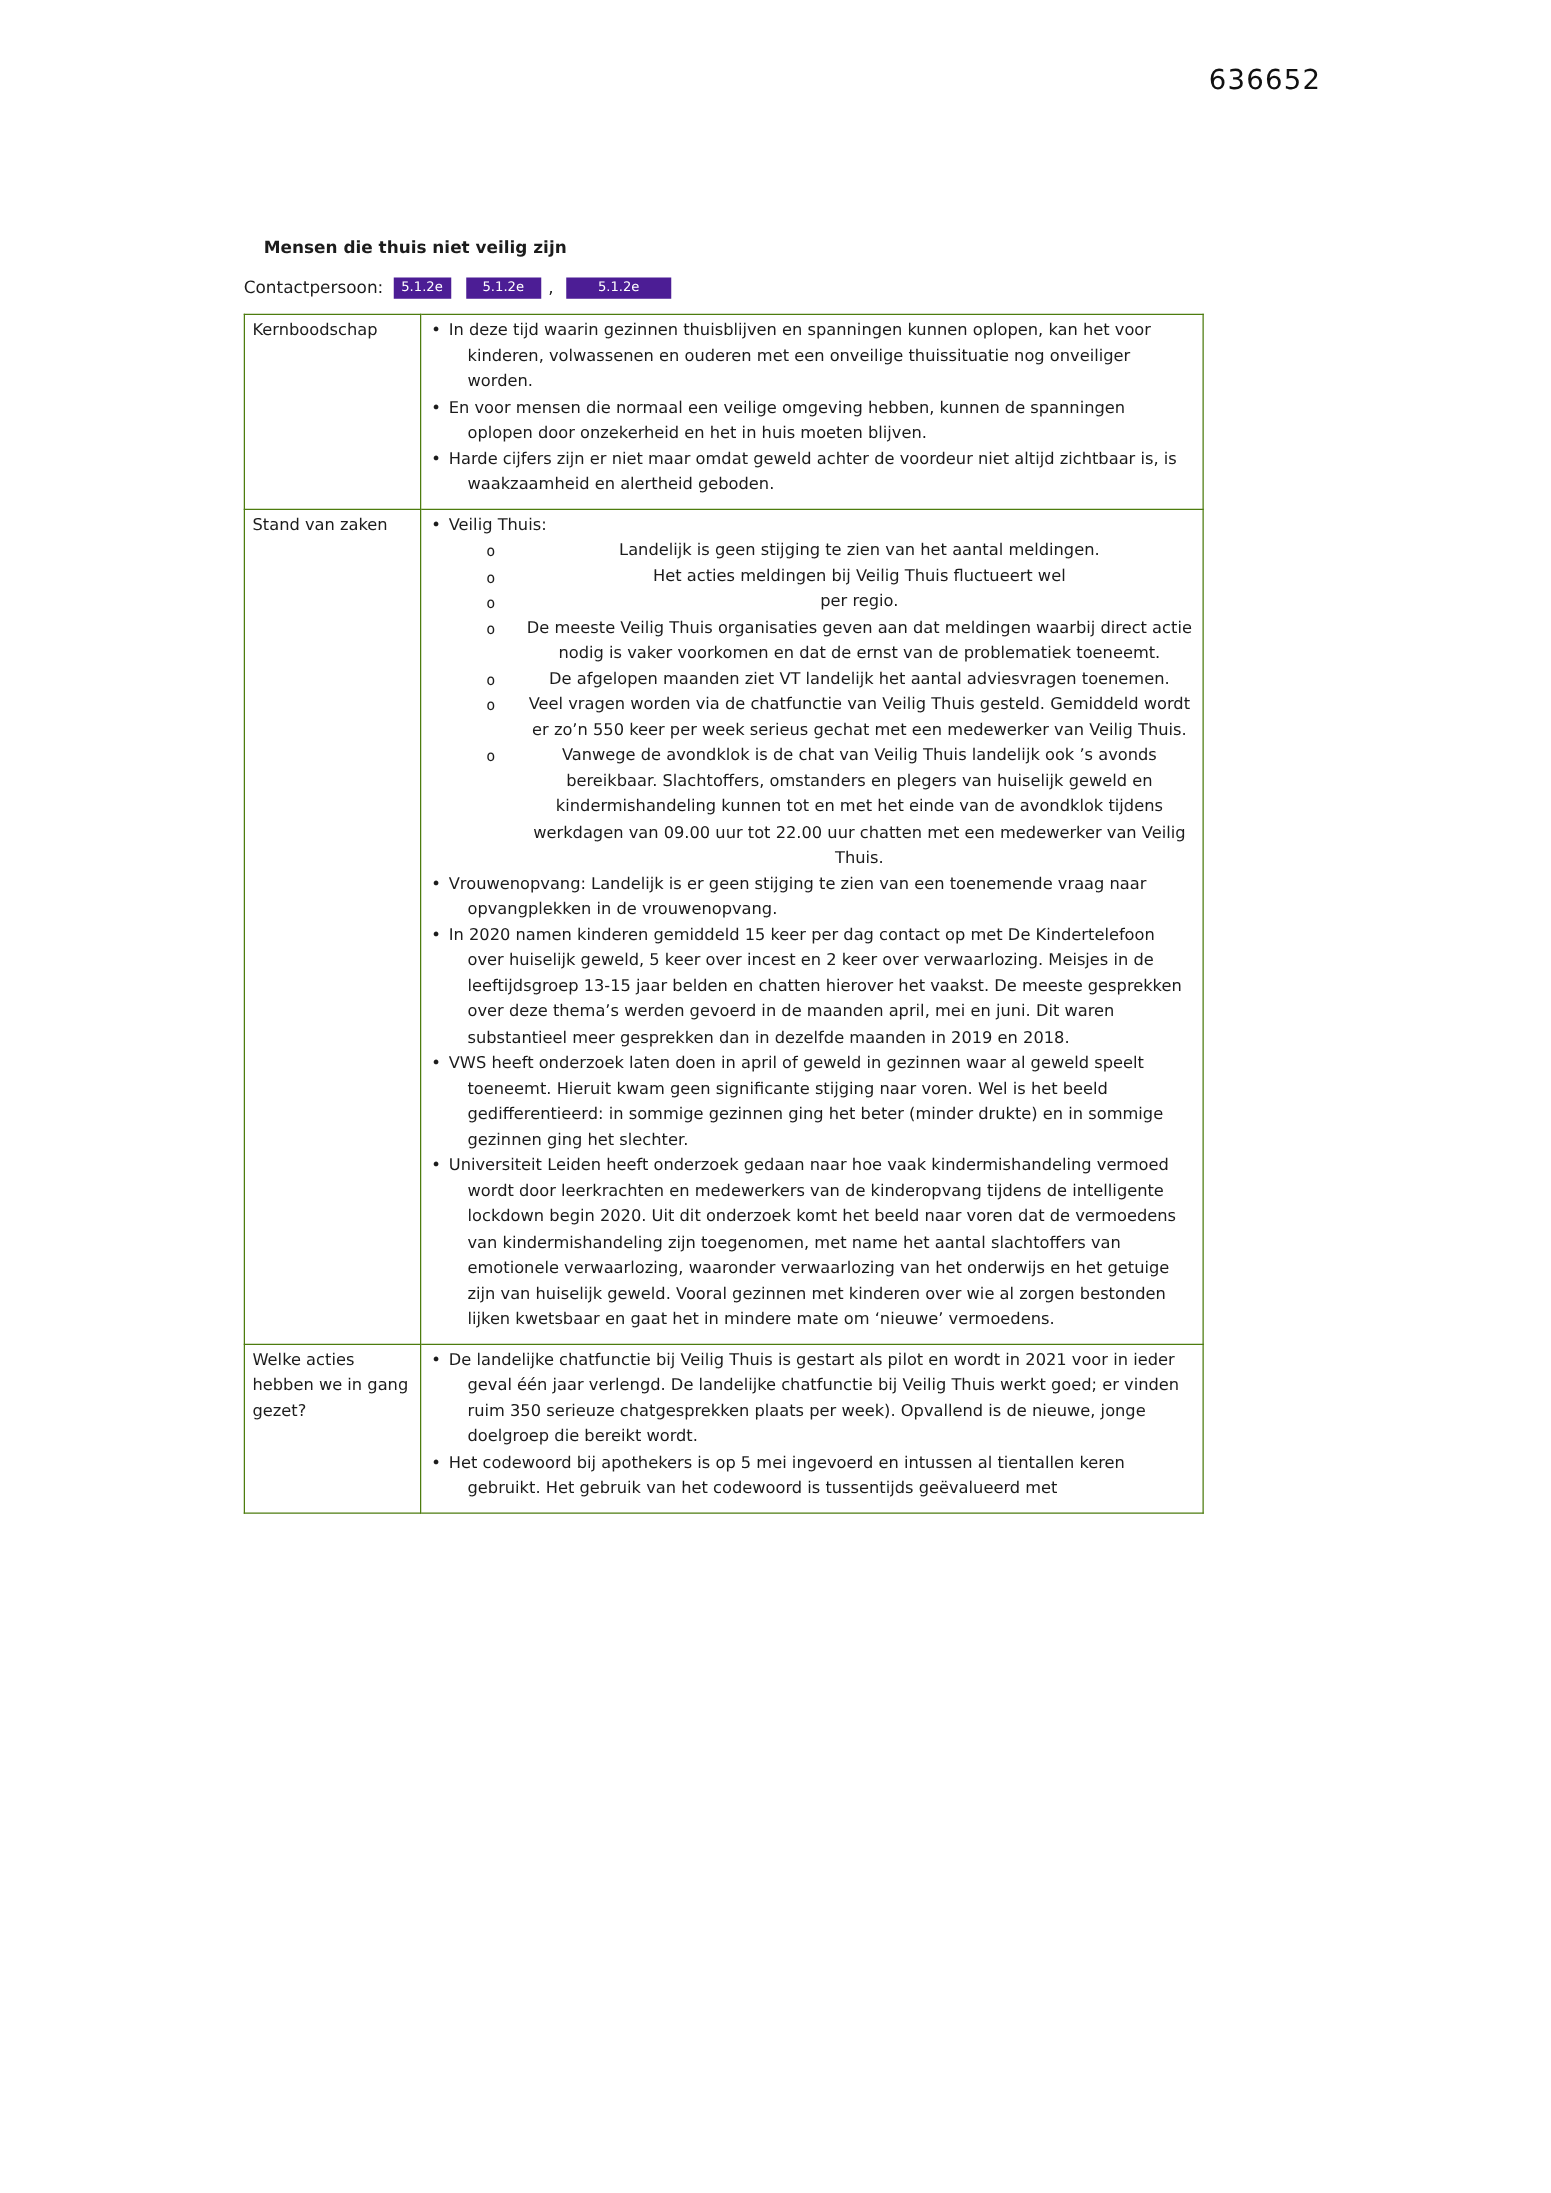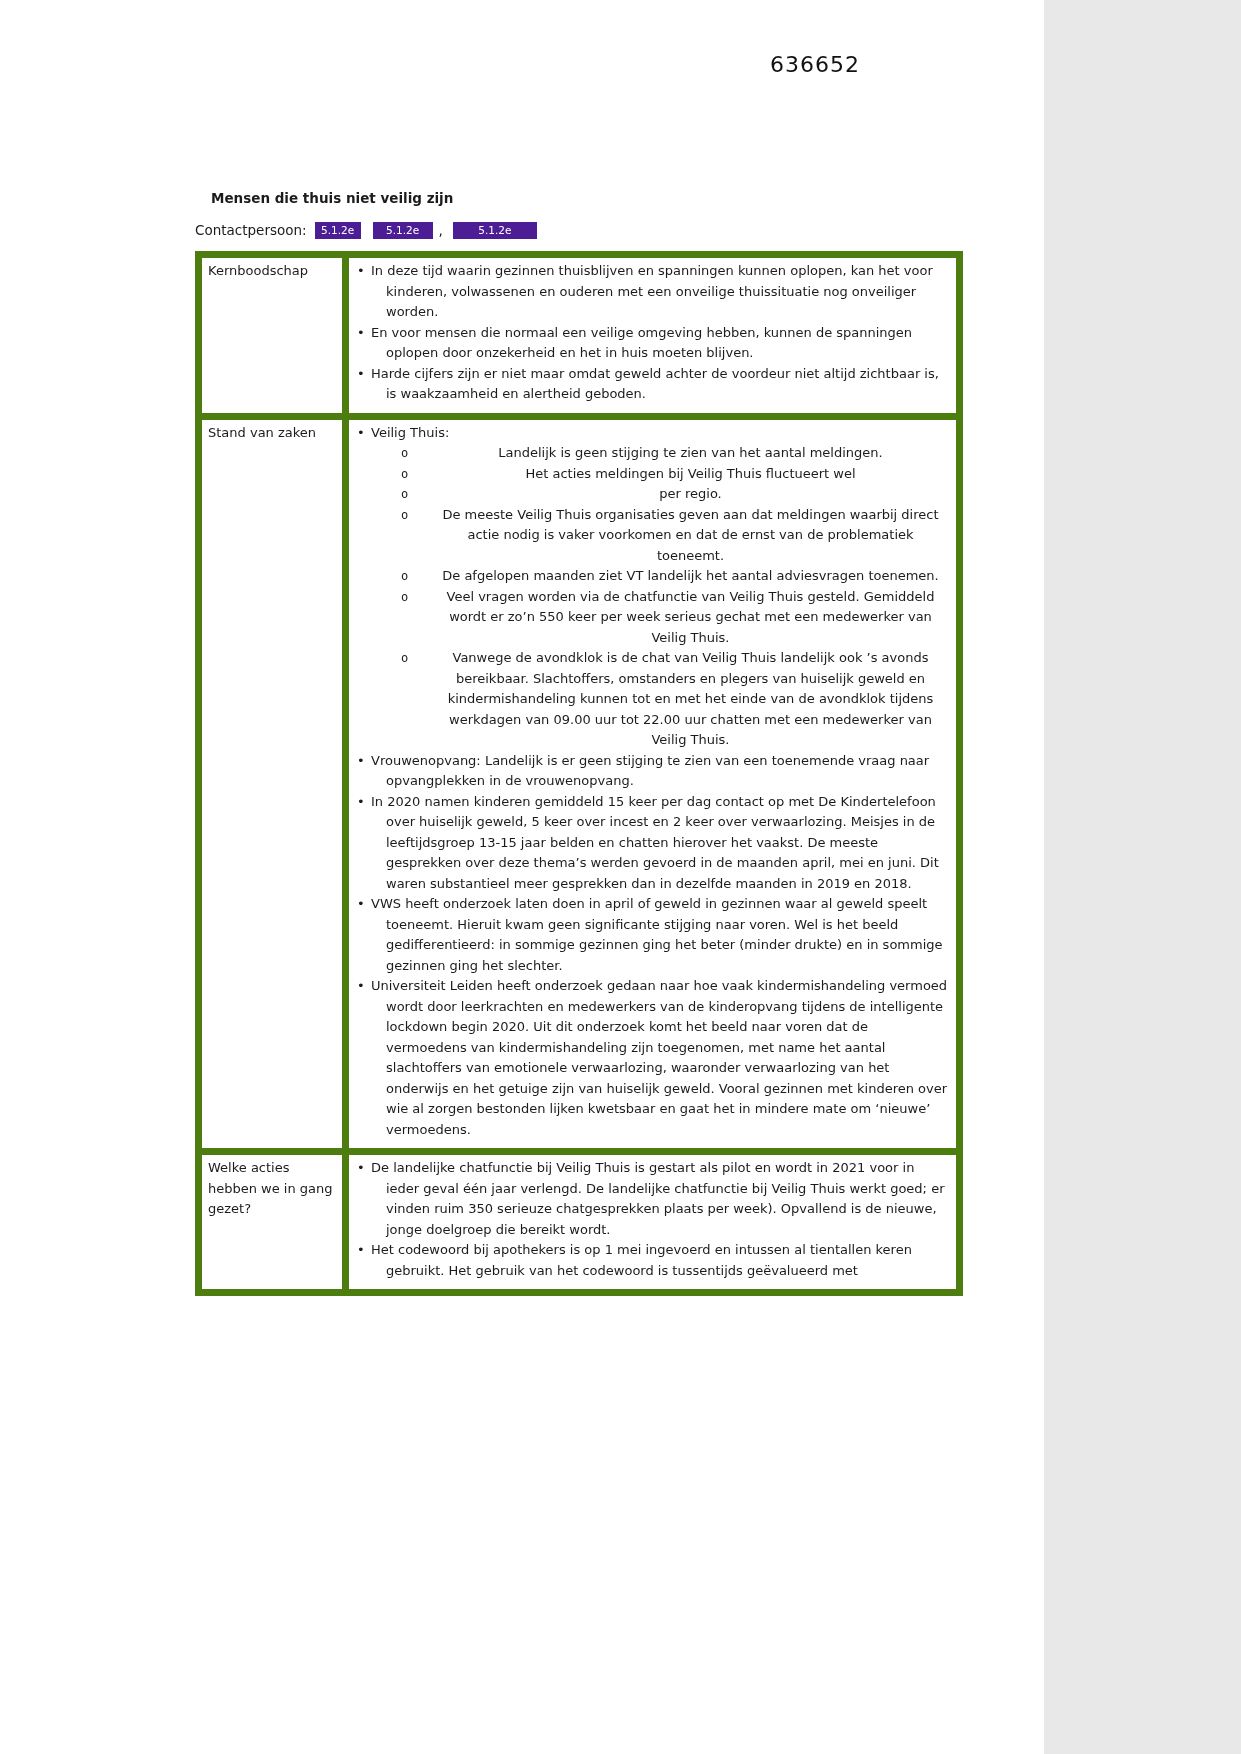--- a/index.html
+++ b/index.html
@@ -1,18 +1,18 @@
 <!DOCTYPE html>
 <html><head>
 <meta charset="utf-8">
 <style>
   html,body{margin:0;padding:0;background:#e8e8e8;}
   .page{
     position:relative;
-    width:1044px;height:1754px;
+    width:1241px;height:1754px;
     background:#ffffff;
     font-family:"DejaVu Sans","Liberation Sans",sans-serif;
     color:#1c1c1c;
     overflow:hidden;
   }
   .doc-number{
     position:absolute;
     top:52px;right:184px;
     font-size:22px;
     letter-spacing:1px;
@@ -47,21 +47,21 @@
   .redact.r1{min-width:34px;}
   .redact.r2{min-width:48px;margin-left:8px;}
   .redact.r3{min-width:72px;margin-left:10px;}
   .comma{margin-left:2px;}
   table.info-table{
     border-collapse:collapse;
     width:768px;
     table-layout:fixed;
   }
   table.info-table td{
-    border:7px solid #4d7c0f;
+    border:1px solid #4d7c0f;
     vertical-align:top;
     font-size:13px;
     line-height:20.5px;
   }
   td.label-cell{
     width:128px;
     padding:3px 6px 6px 6px;
   }
   td.content-cell{
     padding:3px 8px 8px 6px;
@@ -180,20 +180,20 @@
           </tr>
           <tr>
             <td class="label-cell">Welke acties hebben we in gang gezet?</td>
             <td class="content-cell">
               <div class="item">
                 <span class="marker">•</span>
                 <div class="itext"><span>De landelijke chatfunctie bij Veilig Thuis is gestart als pilot en wordt in 2021 voor in ieder geval één jaar verlengd. De landelijke </span><span class="u">chatfunctie bij Veilig Thuis</span><span> werkt goed; er vinden ruim 350 serieuze chatgesprekken plaats per week). Opvallend is de nieuwe, jonge doelgroep die bereikt wordt.</span></div>
               </div>
               <div class="item">
                 <span class="marker">•</span>
-                <div class="itext"><span>Het </span><span class="u">codewoord bij apothekers</span><span> is op 1 mei ingevoerd en intussen al tientallen keren gebruikt. Het gebruik van het codewoord is tussentijds geëvalueerd met</span></div>
+                <div class="itext"><span>Het </span><span class="u">codewoord bij apothekers</span><span> is op 5 mei ingevoerd en intussen al tientallen keren gebruikt. Het gebruik van het codewoord is tussentijds geëvalueerd met</span></div>
               </div>
             </td>
           </tr>
         </tbody>
     </table>
   </div>
 </div>
 
 </body></html>

